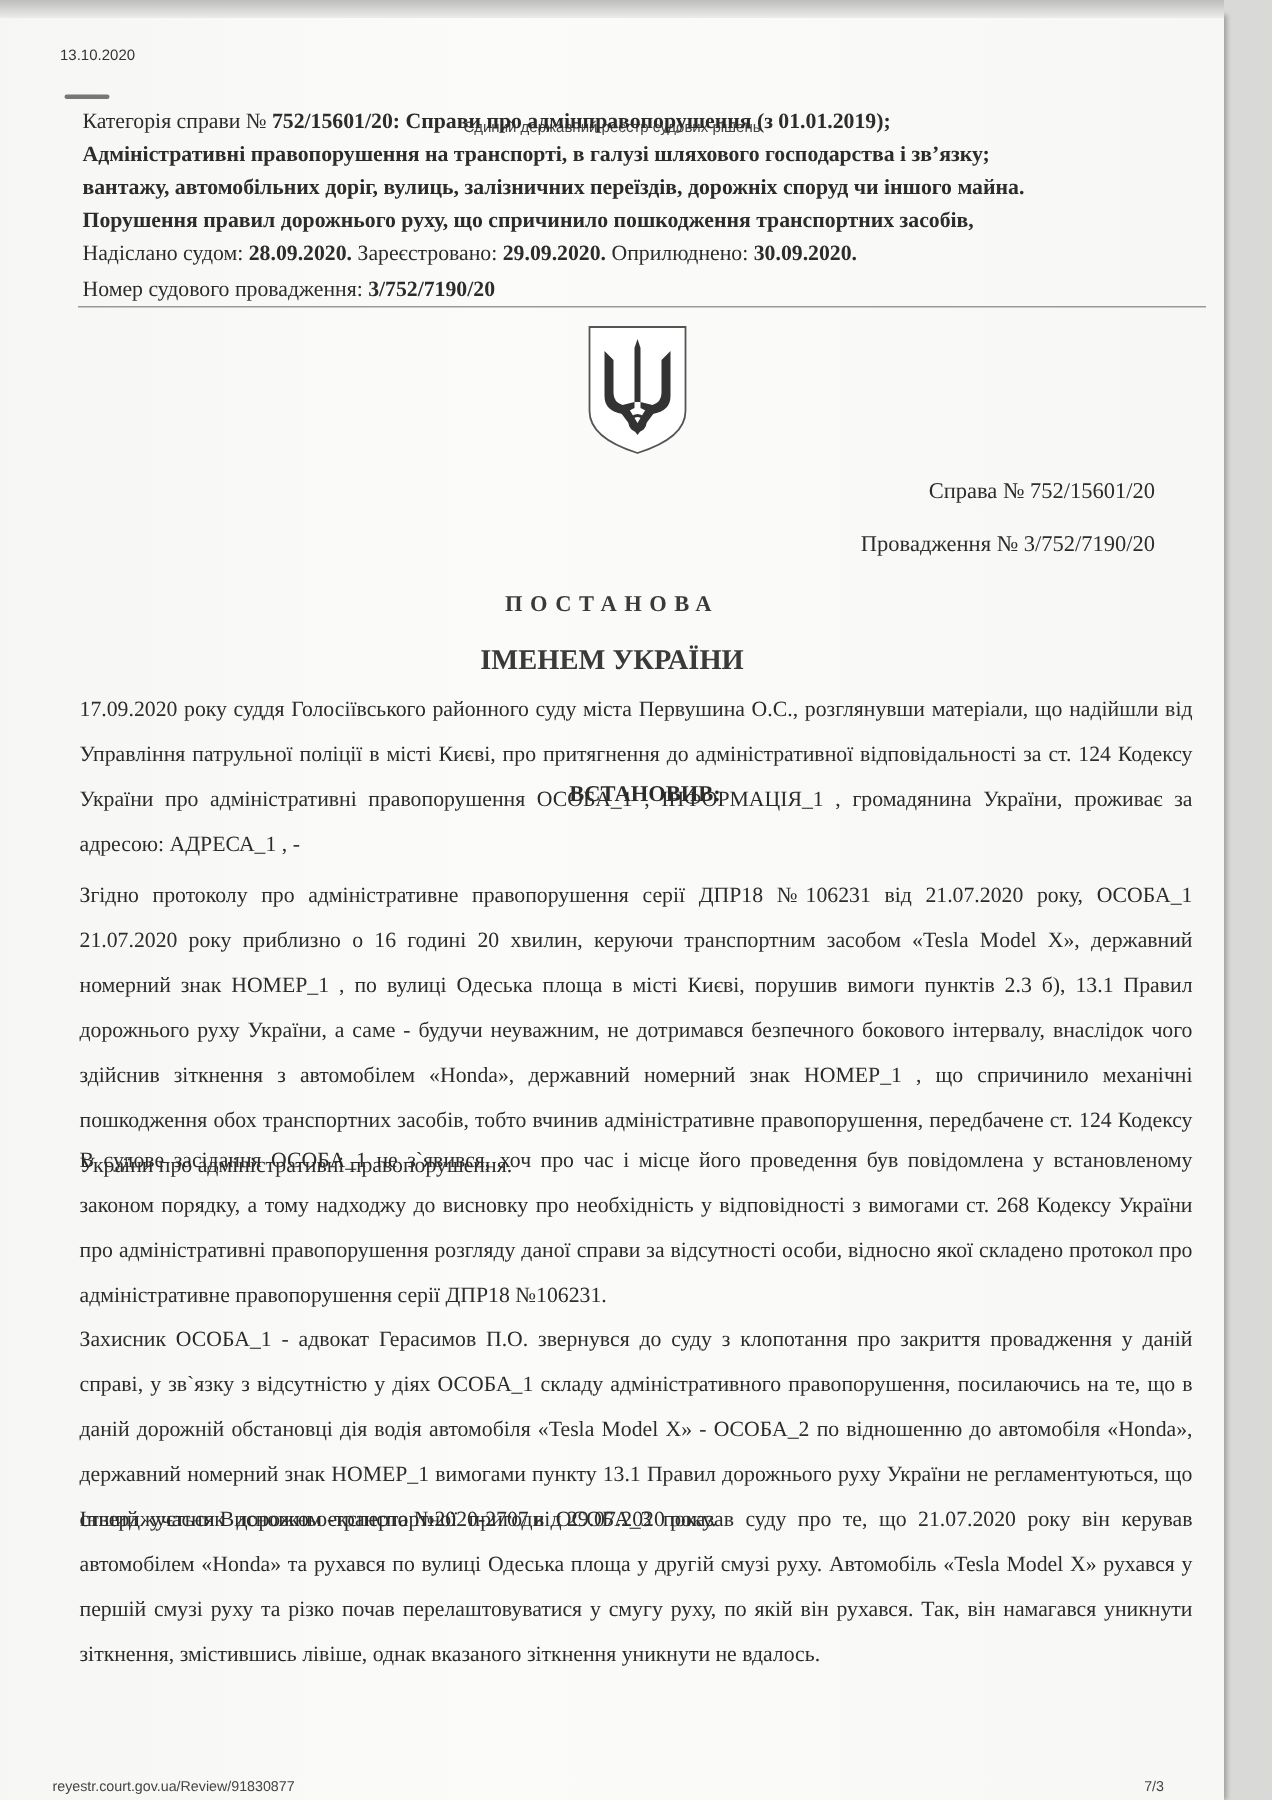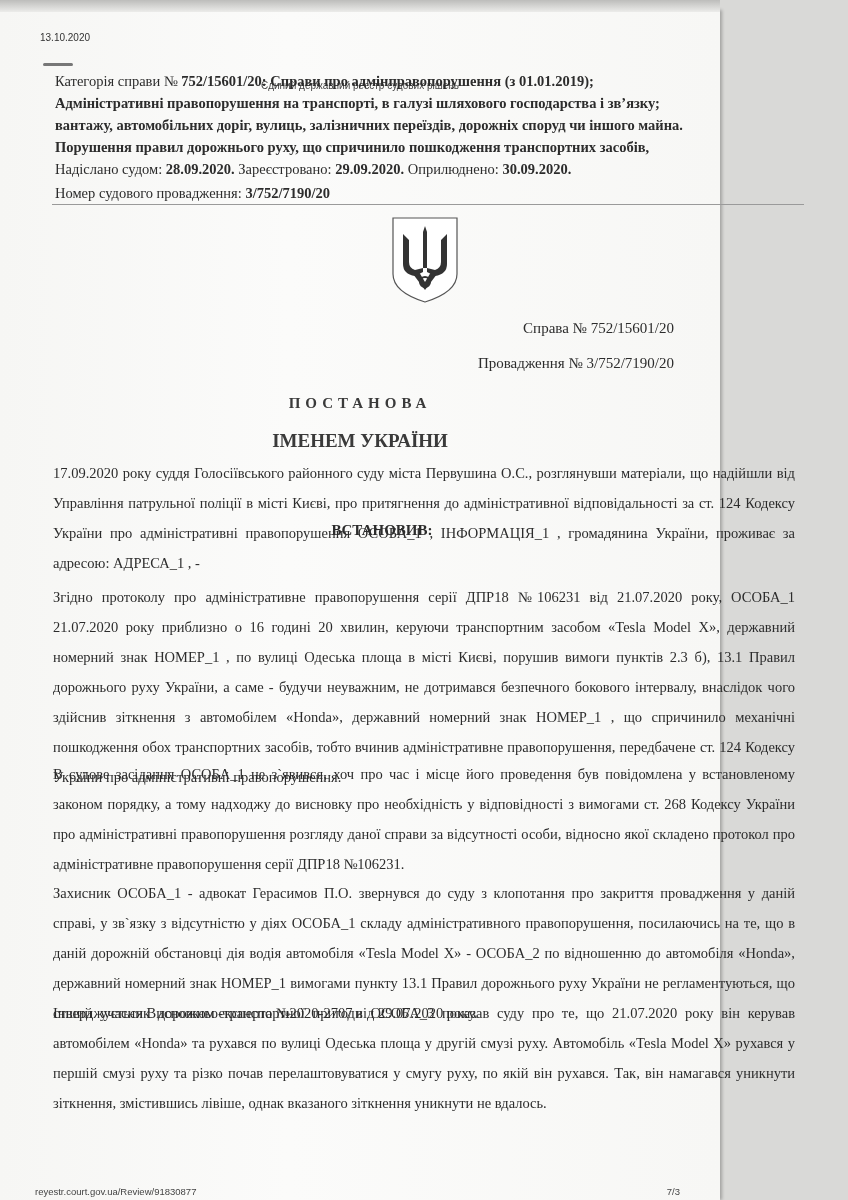--- a/index.html
+++ b/index.html
@@ -4,21 +4,21 @@
 <style>
   html, body { margin: 0; padding: 0; }
   body {
     width: 848px; height: 1200px; overflow: hidden;
     background: #d9d9d7;
     font-family: "Liberation Serif", serif;
     color: #2a2a2a;
     position: relative;
   }
   .page {
-    position: absolute; left: 0; top: 10px; width: 720px; height: 1190px;
+    position: absolute; left: 0; top: 10px; width: 816px; height: 1190px;
     background: linear-gradient(90deg, #f6f6f4 0%, #fbfbfa 40%, #f7f7f5 100%);
     box-shadow: 2px 0 3px rgba(0,0,0,0.25);
   }
   .page::before {
     content: ""; position: absolute; left: 0; right: 0; top: -10px; height: 12px;
     background: linear-gradient(180deg, #bdbdbb, #ececea);
   }
   .hdr-date {
     position: absolute; left: 40px; top: 22px;
     font-family: "Liberation Sans", sans-serif; font-size: 10px; color: #333;

